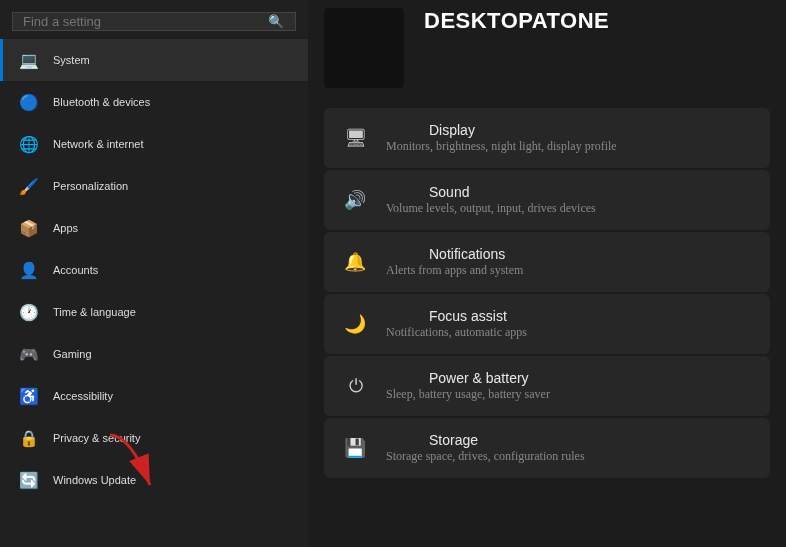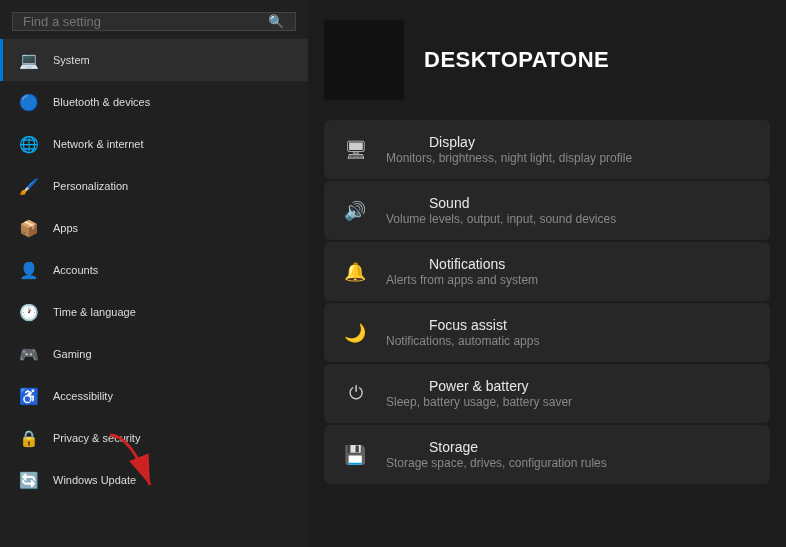--- a/index.html
+++ b/index.html
@@ -100,23 +100,22 @@
       overflow-y: auto;
       padding: 0 16px 16px 16px;
     }
 
     .main-content::-webkit-scrollbar { width: 4px; }
     .main-content::-webkit-scrollbar-thumb { background: #444; }
 
     
     .profile-header {
       display: flex;
-      align-items: center;
       gap: 20px;
-      padding: 20px 0 20px 0;
+      padding: 8px 0 20px 0;
     }
 
     .profile-avatar {
       width: 80px;
       height: 80px;
       background: #111;
       border-radius: 4px;
       flex-shrink: 0;
     }
 
@@ -165,20 +164,21 @@
       font-size: 14px;
       color: #e8e8e8;
       font-weight: 400;
       margin-left: 43px;
     }
 
     .settings-item-desc {
       font-size: 12px;
       color: #888;
       margin-top: 1px;
+      font-family: Liberation Serif, serif;
     }
 
     .sidebar-wrapper {
       position: relative;
     }
   </style>
 </head>
 <body>
 
 <div class="sidebar-wrapper" style="position:relative;">
@@ -259,21 +259,21 @@
         <div class="settings-item-icon">🖥</div>
         <div class="settings-item-text">
           <span class="settings-item-title">Display</span>
           <span class="settings-item-desc">Monitors, brightness, night light, display profile</span>
         </div>
       </div>
       <div class="settings-item">
         <div class="settings-item-icon">🔊</div>
         <div class="settings-item-text">
           <span class="settings-item-title">Sound</span>
-          <span class="settings-item-desc">Volume levels, output, input, sound devices</span>
+          <span class="settings-item-desc">Volume levels, output, input, drives devices</span>
         </div>
       </div>
       <div class="settings-item">
         <div class="settings-item-icon">🔔</div>
         <div class="settings-item-text">
           <span class="settings-item-title">Notifications</span>
           <span class="settings-item-desc">Alerts from apps and system</span>
         </div>
       </div>
       <div class="settings-item">

